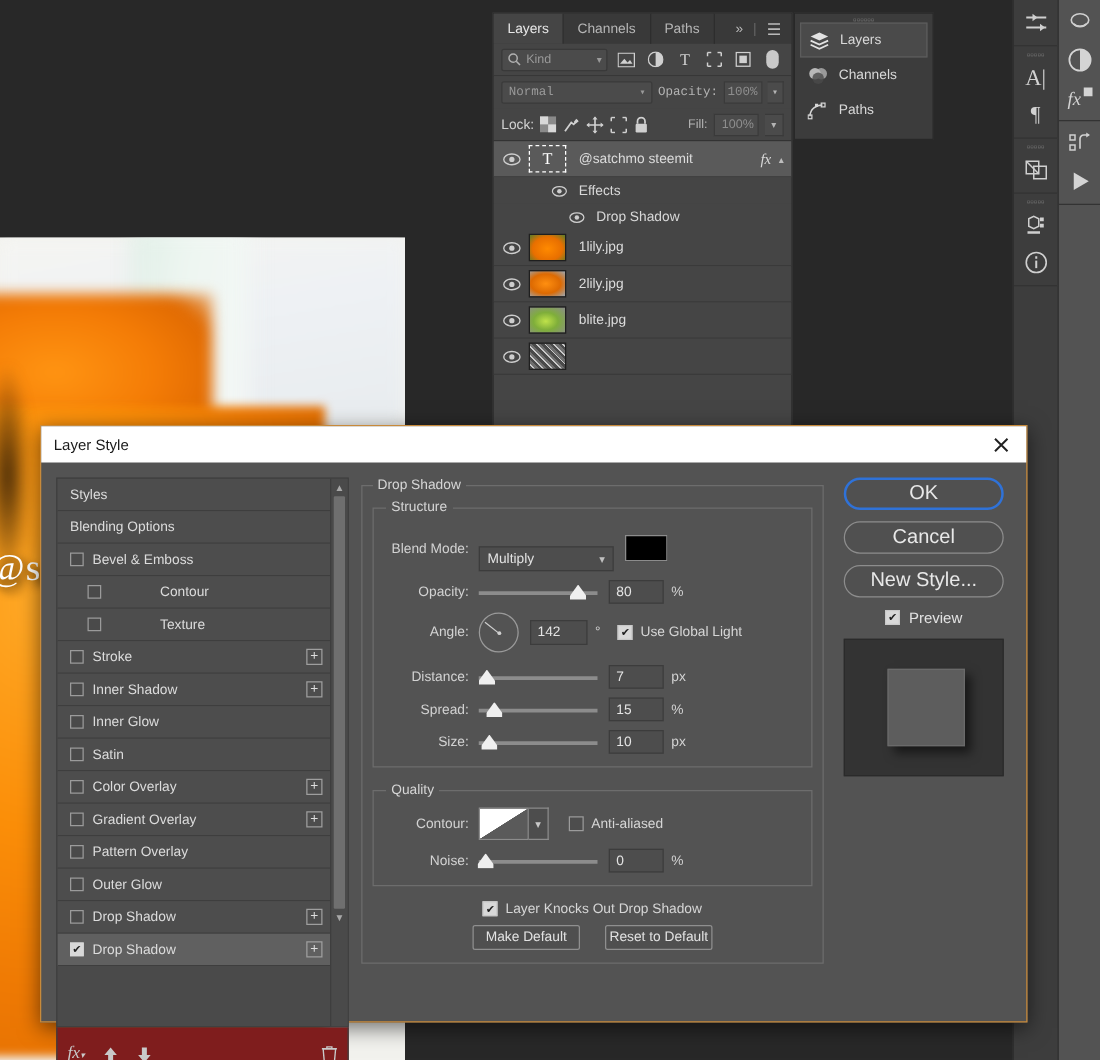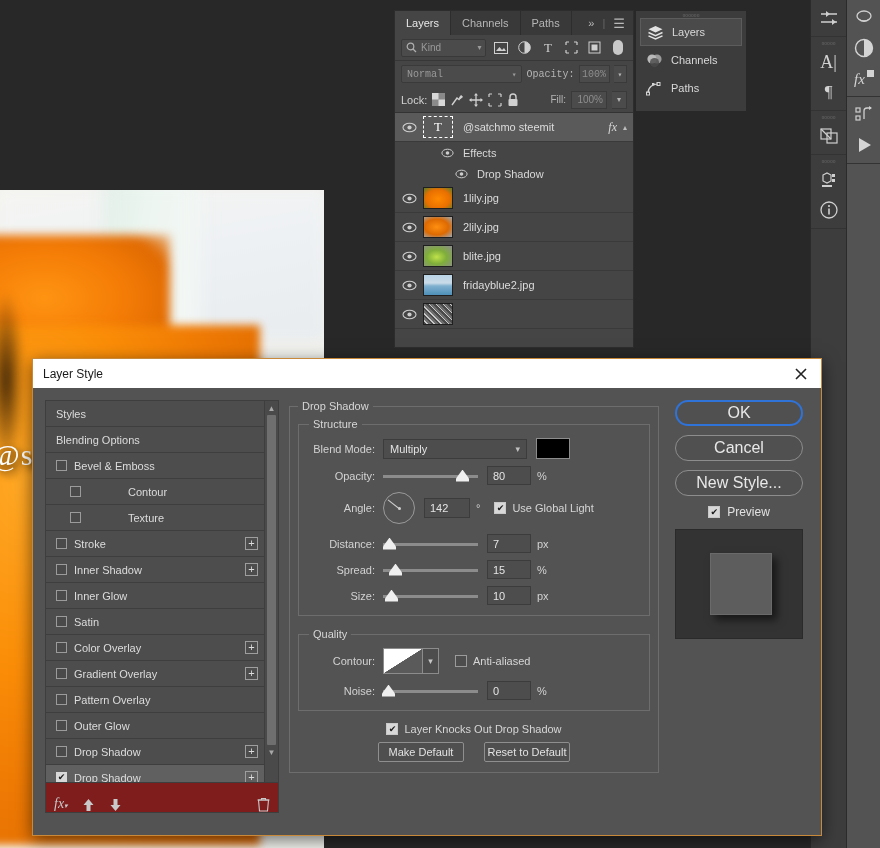--- a/index.html
+++ b/index.html
@@ -145,35 +145,35 @@
     position:absolute; left:635px; top:10px; width:112px; height:102px;
     background:#3c3c3c; border:1px solid #282828;
   }
   #flyout .grip { padding-top:2px; }
   .fitem { height:28px; margin:0 4px; display:flex; align-items:center; gap:8px; padding-left:6px;
            color:#d9d9d9; font-size:11px; }
   .fitem.hi { background:#4a4a4a; border:1px solid #5c5c5c; }
 
   
   #dialog {
-    position:absolute; left:32px; top:358px; width:790px; height:478px;
+    position:absolute; left:32px; top:340px; width:790px; height:478px;
     background:#535353; border:1px solid #c88a3a;
     box-shadow: 0 4px 16px rgba(0,0,0,0.55);
   }
   #dlg-title {
     height:29px; background:#ffffff; display:flex; align-items:center;
     padding:0 8px 0 10px; color:#1a1a1a; font-size:12px;
   }
   #dlg-close { margin-left:auto; width:24px; height:24px; display:flex; align-items:center;
                justify-content:center; color:#222; font-size:14px; }
   #dlg-body { display:flex; padding:12px 14px 0 12px; height:449px; }
 
   
   #styles-col { width:234px; }
-  #styles-box { height:383px; border:1px solid #3e3e3e; background:#4a4a4a; display:flex; }
+  #styles-box { height:440px; border:1px solid #3e3e3e; background:#4a4a4a; display:flex; }
   #styles-list { flex:1; overflow:hidden; }
   .srow { height:26px; border-bottom:1px solid #3e3e3e; display:flex; align-items:center;
           padding-left:10px; color:#dcdcdc; font-size:11px; position:relative; background:#4d4d4d; }
   .srow.plain { padding-left:10px; }
   .srow.ind { padding-left:24px;gap:40px; }
   .srow.sel { background:#606060; }
   .cb { width:11px; height:11px; border:1px solid #9b9b9b; background:#4a4a4a; margin-right:7px;
         flex:0 0 auto; display:flex; align-items:center; justify-content:center; }
   .cb.on { background:#d8d8d8; border-color:#d8d8d8; }
   .cb.on::after { content:"\2714"; color:#1e1e1e; font-size:9px; line-height:1; }
@@ -512,30 +512,20 @@
       <span class="thumb t-blite"></span>
       <span class="lname">blite.jpg</span>
     </div>
     <div class="lrow">
       <span class="eye">
         <svg width="15" height="11" viewBox="0 0 15 11">
             <ellipse cx="7.5" cy="5.5" rx="6.5" ry="4.3" fill="none" stroke="#cdcdcd" stroke-width="1.1"></ellipse>
             <circle cx="7.5" cy="5.5" r="2.1" fill="#cdcdcd"></circle>
           </svg>
       </span>
-      <span class="thumb t-friday"></span>
-      <span class="lname">fridayblue2.jpg</span>
-    </div>
-    <div class="lrow">
-      <span class="eye">
-        <svg width="15" height="11" viewBox="0 0 15 11">
-            <ellipse cx="7.5" cy="5.5" rx="6.5" ry="4.3" fill="none" stroke="#cdcdcd" stroke-width="1.1"></ellipse>
-            <circle cx="7.5" cy="5.5" r="2.1" fill="#cdcdcd"></circle>
-          </svg>
-      </span>
       <span class="thumb t-noise"></span>
       <span class="lname"></span>
     </div>
   </div>
 </div>
 
 <div id="flyout">
   <div class="grip">▫▫▫▫▫▫</div>
   <div class="fitem hi">
     <span>
@@ -679,21 +669,21 @@
 
     <div id="settings-col">
       <fieldset class="grp" id="ds-outer">
         <legend>Drop Shadow</legend>
 
         <fieldset class="grp">
           <legend>Structure</legend>
 
           <div class="fr">
             <span class="fl">Blend Mode:</span>
-            <div class="sel-box" style="width:144px;">
+            <div class="sel-box" style="width:108px;margin-top:17px;">
               <span>Multiply</span>
               <span class="cv">▾</span>
             </div>
             <div class="swatch"></div>
           </div>
 
           <div class="fr">
             <span class="fl">Opacity:</span>
             <div class="slider" style="width:95px;">
               <div class="track"></div>

